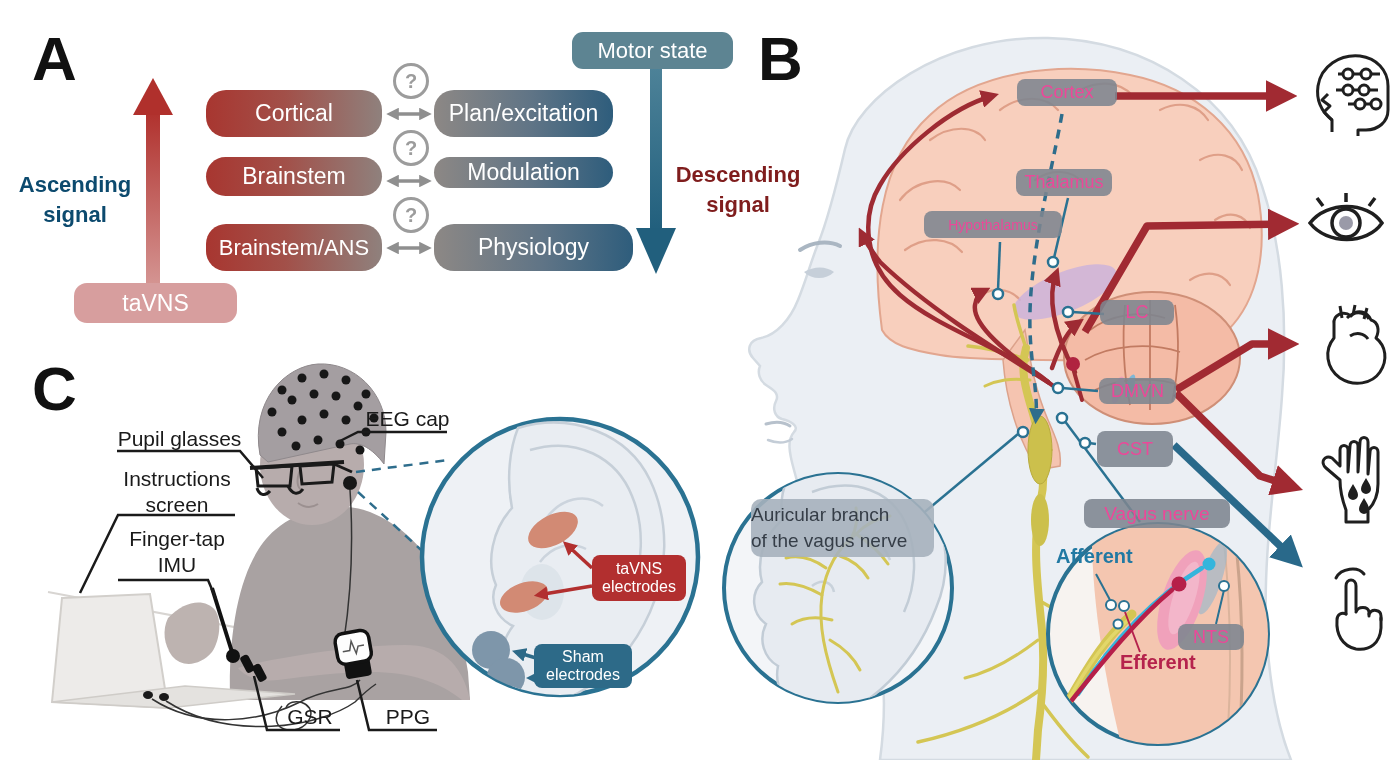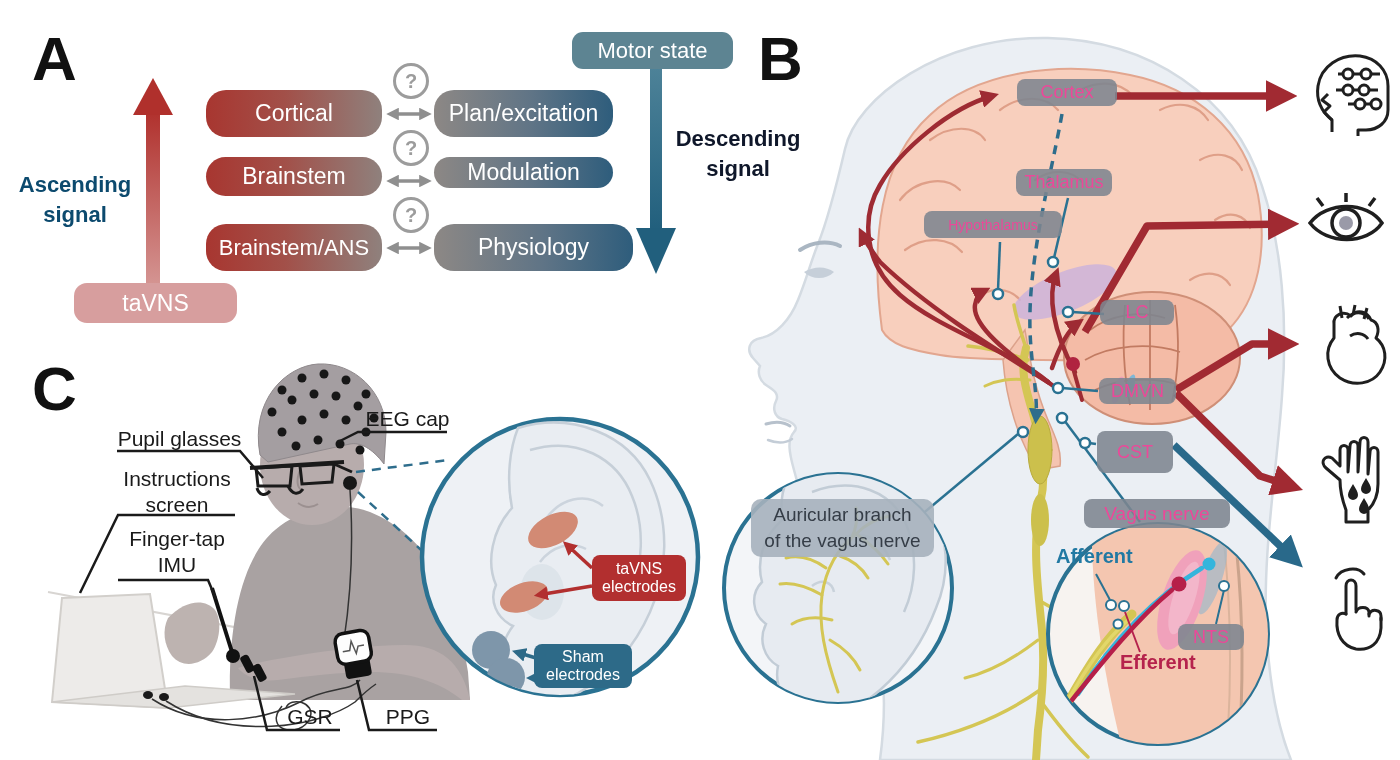--- a/index.html
+++ b/index.html
@@ -3,34 +3,34 @@
 <meta charset="utf-8">
 <style>
   html,body{margin:0;padding:0;background:#ffffff;}
   .fig{position:relative;width:1400px;height:760px;background:#ffffff;overflow:hidden;
        font-family:"Liberation Sans",sans-serif;}
   .abs{position:absolute;}
   .panel-letter{position:absolute;font-size:62px;font-weight:800;color:#111;line-height:1;}
   
   .sig-text{position:absolute;text-align:center;font-size:22px;font-weight:700;line-height:1.35;}
   .asc{color:#0c4a6e;}
-  .desc{color:#0f172a;}
+  .desc{color:#7f1d1d;margin-top:36px;}
   .abox{position:absolute;display:flex;align-items:center;justify-content:center;
         color:#fff;font-size:23px;border-radius:20px;}
   .tavns-box{background:#d79e9e;border-radius:13px;}
   .motor-box{background:#5d8492;border-radius:11px;font-size:22px;}
   .lbox{background:linear-gradient(90deg,#a83630 0%,#a25049 45%,#8f817d 100%);}
   .rbox{background:linear-gradient(90deg,#8d8885 0%,#5f7486 55%,#2e5d7c 100%);}
   .qmark{position:absolute;width:30px;height:30px;border:3px solid #9c9c9c;border-radius:50%;
          background:#fff;color:#9c9c9c;font-size:20px;font-weight:700;
          display:flex;align-items:center;justify-content:center;}
   
   .pill{position:absolute;display:flex;align-items:center;justify-content:center;
         background:rgba(125,133,143,0.88);color:#ec4899;font-size:18px;border-radius:8px;text-align:center;}
-  .inset-label{position:absolute;display:flex;flex-direction:column;align-items:center;justify-content:center;
+  .inset-label{position:absolute;display:flex;flex-direction:column;justify-content:center;
         background:rgba(166,177,188,0.9);color:#353d47;font-size:19px;border-radius:10px;line-height:1.35;}
   .aff{position:absolute;font-size:20px;font-weight:600;color:#2179a3;}
   .eff{position:absolute;font-size:20px;font-weight:700;color:#b5224c;}
   
   .clabel{position:absolute;text-align:center;color:#1a1a1a;font-size:21px;line-height:1.25;}
   .badge{position:absolute;display:flex;flex-direction:column;align-items:center;justify-content:center;
          color:#fff;font-size:16px;line-height:1.15;border-radius:8px;}
   .badge-red{background:#b22f2f;}
   .badge-teal{background:#2d6a88;}
 </style>
@@ -421,21 +421,21 @@
 <div class="qmark" style="left:393px;top:197px">?</div>
 <svg class="abs" style="left:382px;top:240px" width="54" height="16">
       <path d="M 8,8 L 46,8" stroke="#8f8f8f" stroke-width="3.5" marker-start="url(#mGray)" marker-end="url(#mGray)"></path>
     </svg>
 
 <div class="pill" style="left:1017px;top:79px;width:100px;height:27px">Cortex</div>
 <div class="pill" style="left:1016px;top:169px;width:96px;height:27px">Thalamus</div>
 <div class="pill" style="left:924px;top:211px;width:138px;height:27px;font-size:14px">Hypothalamus</div>
 <div class="pill" style="left:1100px;top:300px;width:74px;height:25px">LC</div>
 <div class="pill" style="left:1099px;top:378px;width:77px;height:26px">DMVN</div>
-<div class="pill" style="left:1097px;top:431px;width:76px;height:42px">CST</div>
+<div class="pill" style="left:1097px;top:431px;width:76px;height:36px">CST</div>
 
 <div class="inset-label" style="left:751px;top:499px;width:183px;height:58px">
   <div>Auricular branch</div>
   <div>of the vagus nerve</div>
 </div>
 <div class="pill" style="left:1084px;top:499px;width:146px;height:29px;font-size:19px">Vagus nerve</div>
 <div class="aff" style="left:1056px;top:545px">Afferent</div>
 <div class="eff" style="left:1120px;top:651px">Efferent</div>
 <div class="pill" style="left:1178px;top:624px;width:66px;height:26px">NTS</div>
 

